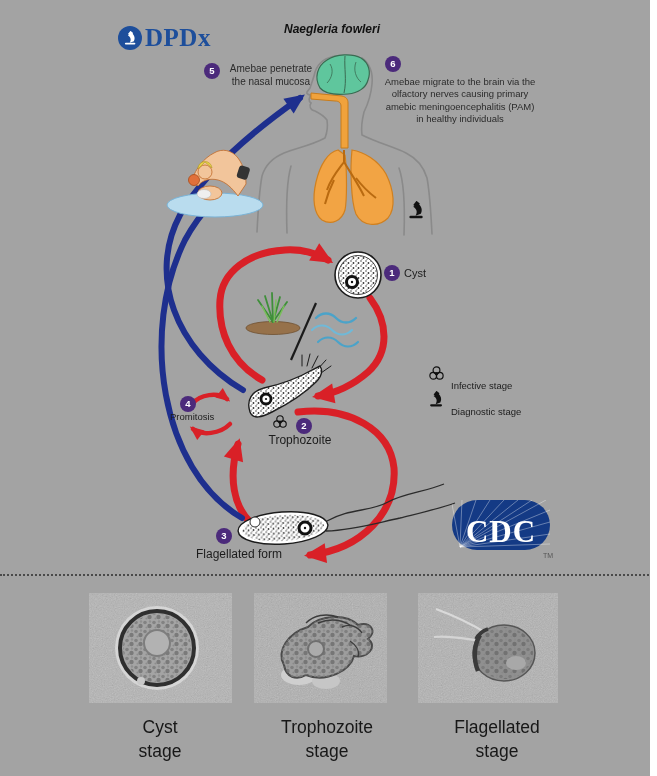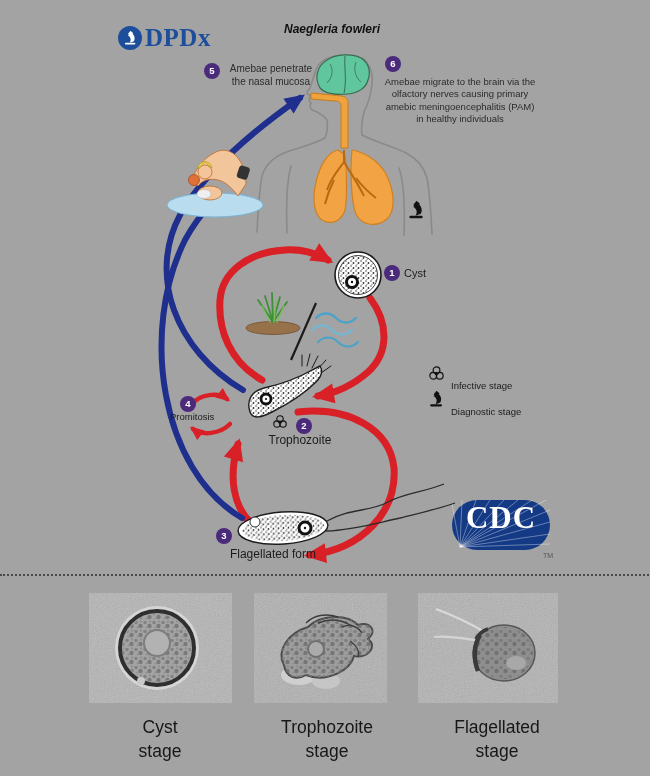--- a/index.html
+++ b/index.html
@@ -28,21 +28,21 @@
 
   
   .legend-row{position:absolute;display:flex;align-items:center;gap:6px;}
   .licon{width:17px;height:17px;flex:0 0 auto;}
   .ltext{font-size:9.5px;color:#1c1c1c;margin-top:24px;}
 
   .csf-icon{position:absolute;width:19px;height:19px;}
 
   
   .cdc{position:absolute;left:452px;top:500px;width:98px;height:50px;background:#143a85;
-       display:flex;align-items:flex-start;justify-content:center;border-radius:25px;}
+       display:flex;align-items:flex-end;justify-content:center;border-radius:25px;}
   .cdc-rays{position:absolute;left:0;top:0;}
   .cdc-text{position:relative;color:#fff;font-weight:bold;font-size:31px;letter-spacing:1px;
             font-family:"Liberation Serif",serif;}
   .cdc-tm{position:absolute;right:-3px;bottom:-9px;font-size:7px;color:#555;}
 
   
   .divider{position:absolute;left:0;top:574px;width:657px;border-top:2px dotted #4a4a4a;}
   .micro{position:absolute;top:593px;margin:0;height:110px;}
   .mlabel{position:absolute;top:716px;text-align:center;font-size:17.5px;line-height:1.35;
           color:#171717;}
@@ -223,21 +223,21 @@
 
   <div class="badge" style="left:384px;top:265px">1</div>
   <div class="badge" style="left:296px;top:418px">2</div>
   <div class="badge" style="left:216px;top:528px">3</div>
   <div class="badge" style="left:180px;top:396px">4</div>
   <div class="badge" style="left:204px;top:63px">5</div>
   <div class="badge" style="left:385px;top:56px">6</div>
 
   <div class="cell-label" style="left:404px;top:267px;font-size:11px">Cyst</div>
   <div class="cell-label" style="left:255px;top:433px;width:90px;text-align:center">Trophozoite</div>
-  <div class="cell-label" style="left:206px;top:547px;width:110px;text-align:right">Flagellated form</div>
+  <div class="cell-label" style="left:196px;top:547px;width:110px;text-align:left">Flagellated form</div>
   <div class="small-label" style="left:170px;top:411px">Promitosis</div>
 
   <span class="abs" style="left:272px;top:414px;width:16px;height:16px;color:#111">
     <svg width="16" height="16" viewBox="0 0 20 20" stroke="#111">
         <use href="#biohazard-glyph"></use>
       </svg>
   </span>
 
   <div class="note" style="left:227px;top:62px;width:88px;font-size:10px">Amebae penetrate the nasal mucosa</div>
   <div class="note" style="left:384px;top:76px;width:152px">Amebae migrate to the brain via the olfactory nerves causing primary amebic meningoencephalitis (PAM) in healthy individuals</div>

